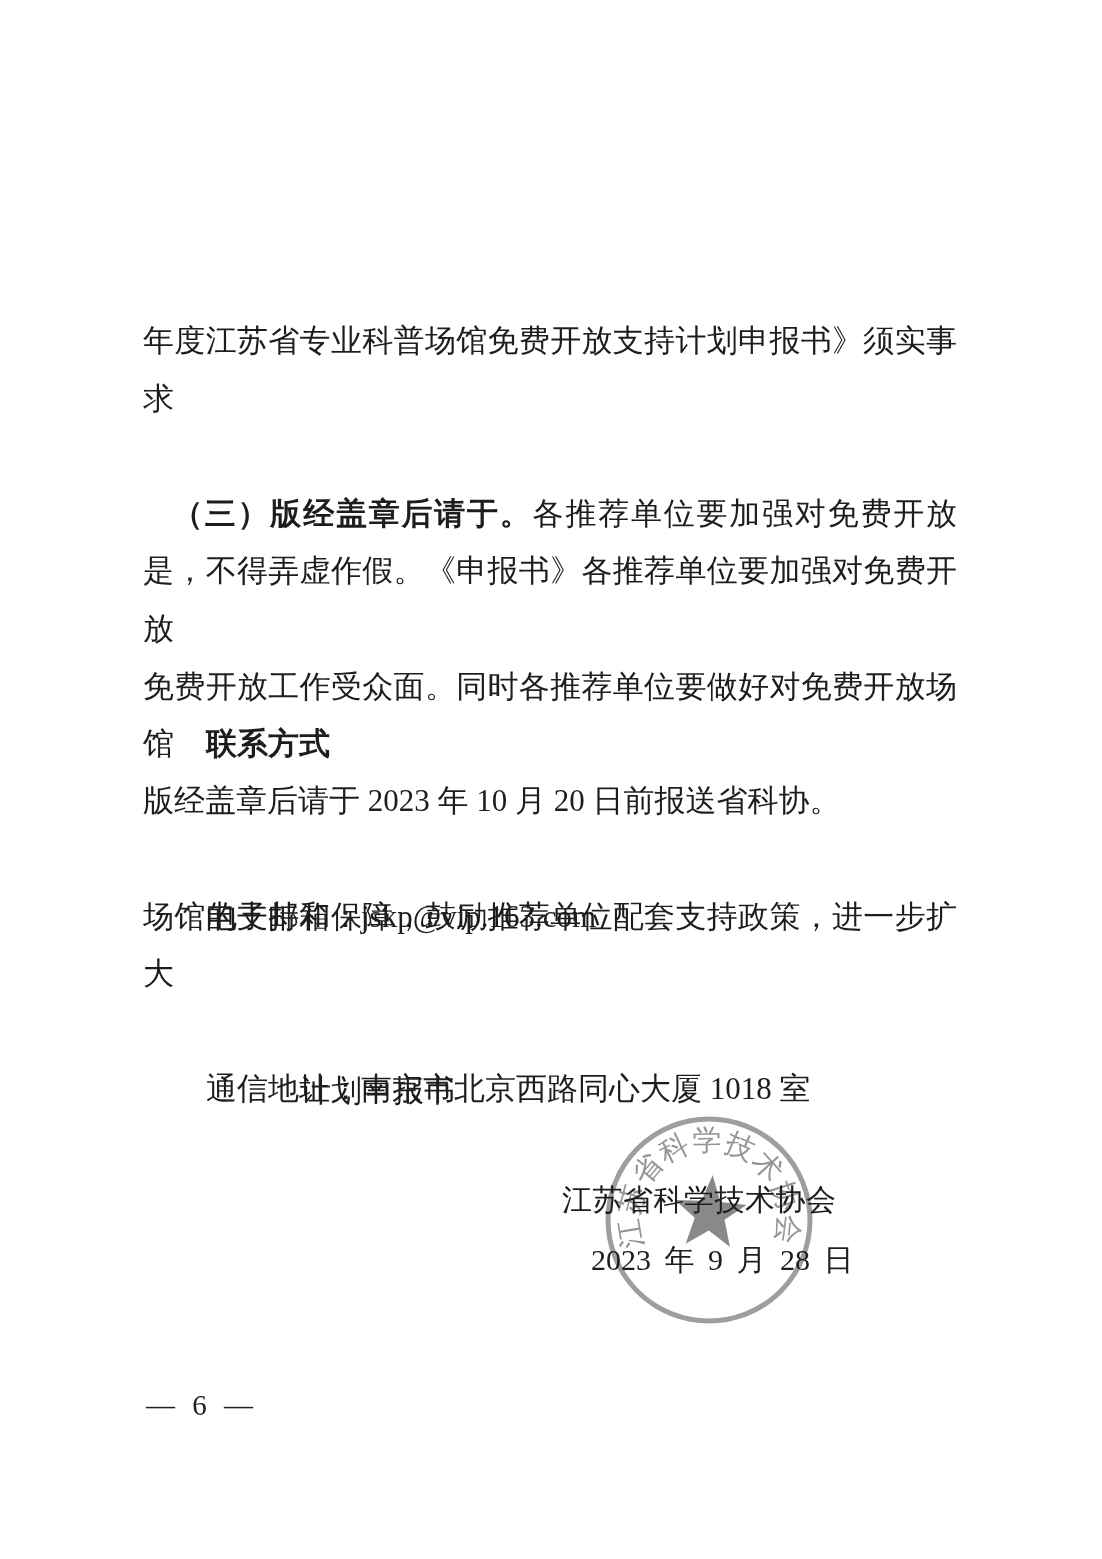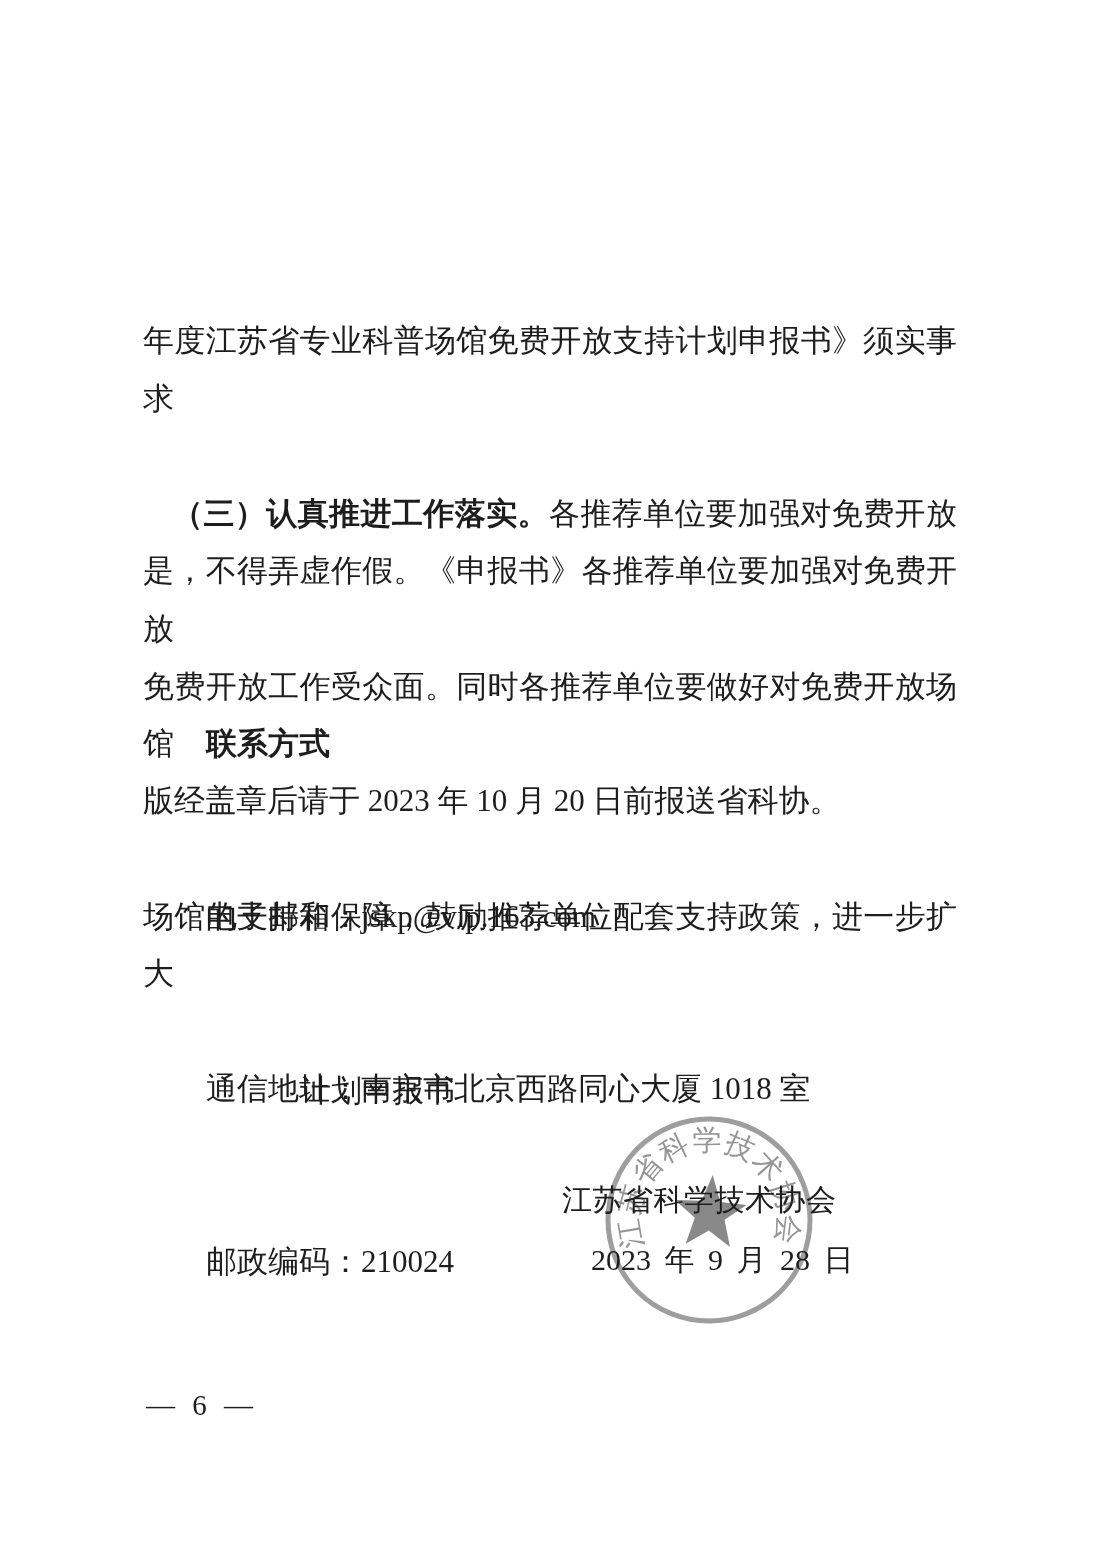--- a/index.html
+++ b/index.html
@@ -76,30 +76,29 @@
 
 <div class="page">
 
   <div class="textblock" style="top:197px">
     <div class="jline">年度江苏省专业科普场馆免费开放支持计划申报书》须实事求</div>
     <div class="jline">是，不得弄虚作假。《申报书》各推荐单位要加强对免费开放</div>
     <div class="lastline">版经盖章后请于 2023 年 10 月 20 日前报送省科协。</div>
   </div>
 
   <div class="textblock" style="top:370px">
-    <div class="jline indent1"><span class="bold">（三）认真推进工作落实。</span><span>各推荐单位要加强对免费开放</span></div>
+    <div class="jline indent1"><span class="bold">（三）版经盖章后请于。</span><span>各推荐单位要加强对免费开放</span></div>
     <div class="jline">免费开放工作受众面。同时各推荐单位要做好对免费开放场馆</div>
     <div class="jline">场馆的支持和保障，鼓励推荐单位配套支持政策，进一步扩大</div>
   </div>
 
   <div class="textblock" style="top:600px">
     <div class="pad2 bold">联系方式</div>
     <div class="pad2">电子邮箱：jskp@vip.163.com</div>
     <div class="pad2">通信地址：南京市北京西路同心大厦 1018 室</div>
-    <div class="pad2">邮政编码：210024</div>
   </div>
 
   <div class="textblock" style="top:947px">
     <div class="pad5">计划申报书</div>
   </div>
 
   <svg class="seal" width="250" height="250" viewBox="0 0 250 250">
     <circle cx="124" cy="125" r="101" fill="none" stroke="#8d8d8d" stroke-width="5" opacity="0.85"></circle>
     <polygon points="125,80 134.4,106.3 160.9,107.4 139.9,123.8 147.2,150.5 125,135.5 102.8,150.5 110.1,123.8 89.1,107.4 115.6,106.3" fill="#6f6f6f" opacity="0.82" transform="rotate(4 125 119)"></polygon>
     <path id="sealArc" d="M 60.6 154.6 A 70 70 0 1 1 187.4 154.6" fill="none" stroke="none"></path>

